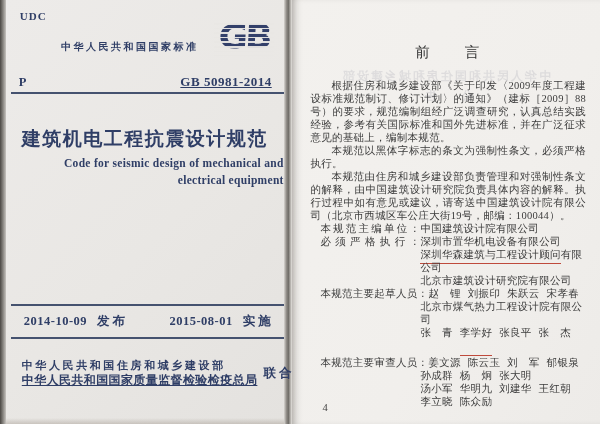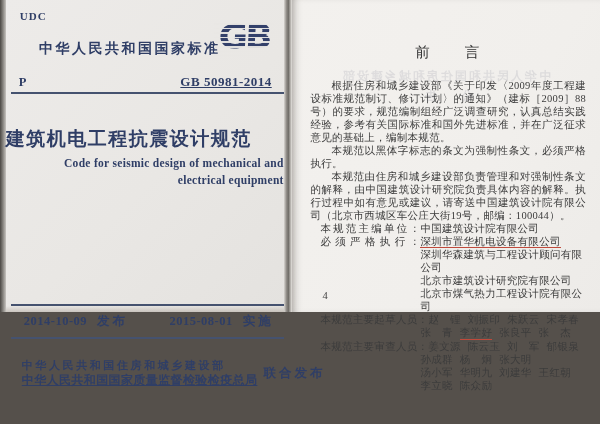--- a/index.html
+++ b/index.html
@@ -1,57 +1,57 @@
 <!DOCTYPE html>
 <html><head>
 <meta charset="utf-8">
 <style>
   html,body{margin:0;padding:0;}
   body{
     width:600px;height:424px;overflow:hidden;
     background:#55504b;
     font-family:"Liberation Serif","DejaVu Serif",serif;
   }
-  .book{display:flex;width:600px;height:312px;position:relative;}
+  .book{display:flex;width:600px;height:424px;position:relative;}
 
   
   .left-edge{
     width:6px;height:100%;
     background:linear-gradient(90deg,#4a4743 0%,#8d8a85 55%,#c7c4c0 100%);
   }
 
   
   .page-left{
     position:relative;width:289px;height:100%;
     background:linear-gradient(135deg,#edebe9 0%,#e9e7e4 55%,#e4e2df 100%);
   }
   .page-left::after{
     content:"";position:absolute;left:0;right:0;bottom:0;height:6px;
     background:linear-gradient(180deg,rgba(0,0,0,0) 0%,rgba(110,95,80,0.25) 100%);
   }
   .ink{color:#2f3e66;}
   .udc{position:absolute;top:10px;left:14px;font-size:11px;font-weight:bold;letter-spacing:1px;}
   .std-label{position:absolute;top:40px;left:0;right:30px;text-align:center;
-    font-size:14px;font-weight:bold;letter-spacing:2.5px;}
+    font-size:10px;font-weight:bold;letter-spacing:2.5px;}
   .gb-logo{position:absolute;top:20px;right:10px;width:60px;height:36px;overflow:hidden;}
   .gb-text{
     display:block;font-family:"DejaVu Sans","Liberation Sans",sans-serif;
     font-weight:900;font-size:36px;line-height:34px;letter-spacing:-3px;
     color:#33406a;transform:skewX(-3deg) scaleY(0.92);transform-origin:center;
     text-align:center;
   }
   .gb-stripes{position:absolute;inset:0;
     background:repeating-linear-gradient(180deg,rgba(233,231,228,0) 0 3px,rgba(233,231,228,0.95) 3px 4.6px);}
   .p-class{position:absolute;top:75px;left:13px;font-size:12.5px;font-weight:bold;}
   .std-number{position:absolute;top:74px;right:12px;font-size:13px;font-weight:bold;letter-spacing:0.5px;text-decoration:underline;}
   .rule{position:absolute;left:5px;right:0;height:0;border-top:2px solid #45526f;}
   .rule-top{top:92px;}
   .rule-mid{top:304px;}
   .rule-low{top:337px;}
-  .title-cn{position:absolute;top:126px;left:0;right:0;text-align:left;
+  .title-cn{position:absolute;top:126px;left:0;right:0;text-align:center;
     font-size:19px;font-weight:bold;letter-spacing:1.5px;}
   .title-en{position:absolute;top:155px;left:0;right:0;text-align:right;
     font-size:11.5px;font-weight:bold;line-height:17px;letter-spacing:0.3px;}
   .dates-row{position:absolute;top:313px;left:18px;right:10px;
     display:flex;justify-content:space-between;font-size:12.5px;font-weight:bold;}
   .date-item{display:flex;align-items:baseline;}
   .date-item .dt{letter-spacing:0.5px;}
   .date-item .lb{margin-left:10px;letter-spacing:3px;}
   .publishers{position:absolute;top:358px;left:16px;right:6px;display:flex;align-items:center;}
   .pub-lines{flex:1;}
@@ -78,21 +78,21 @@
   .showthrough{position:absolute;left:0;right:0;text-align:center;
     transform:scaleX(-1);opacity:0.13;color:#5c6078;font-weight:bold;
     filter:blur(0.5px);pointer-events:none;}
   .st1{top:70px;font-size:12px;letter-spacing:2px;}
   .st2{top:90px;font-size:12px;letter-spacing:6px;}
   .para{margin:0;text-indent:2em;text-align:justify;}
   .unit-row{display:flex;margin-left:10px;}
   .row-label{flex:0 0 100px;text-align:justify;text-align-last:justify;white-space:nowrap;}
   .row-spacer{flex:0 0 100px;}
   .unit-value{flex:1;}
-  .red-underline{border-bottom:1.6px solid #bf4a3c;padding-bottom:0px;}
+  .red-underline{border-bottom:1.6px solid #bf4a3c;padding-bottom:16px;}
   .names-row{display:flex;}
   .name{margin-right:7px;white-space:nowrap;}
   .page-num{position:absolute;left:30px;bottom:10px;font-size:10.5px;color:#444;}
 </style>
 </head>
 <body>
 
 <div class="book">
 
   <div class="left-edge"></div>
@@ -164,33 +164,33 @@
     </div>
     <div class="unit-row">
       <span class="row-spacer"></span>
       <span class="unit-value">深圳华森建筑与工程设计顾问有限公司</span>
     </div>
     <div class="unit-row">
       <span class="row-spacer"></span>
       <span class="unit-value">北京市建筑设计研究院有限公司</span>
     </div>
     <div class="unit-row">
-      <span class="row-spacer"></span>
-      <span class="unit-value">北京市煤气热力工程设计院有限公司</span>
-    </div>
-
-    <div class="unit-row">
       <span class="row-label">本规范主要起草人员：</span>
       <span class="unit-value names-row">
         <span class="name">赵　锂</span>
         <span class="name">刘振印</span>
         <span class="name">朱跃云</span>
         <span class="name">宋孝春</span>
       </span>
     </div>
+
+    <div class="unit-row">
+      <span class="row-spacer"></span>
+      <span class="unit-value">北京市煤气热力工程设计院有限公司</span>
+    </div>
     <div class="unit-row">
       <span class="row-spacer"></span>
       <span class="unit-value names-row">
         <span class="name">张　青</span>
         <span class="name red-underline">李学好</span>
         <span class="name">张良平</span>
         <span class="name">张　杰</span>
       </span>
     </div>
     <div class="unit-row">

